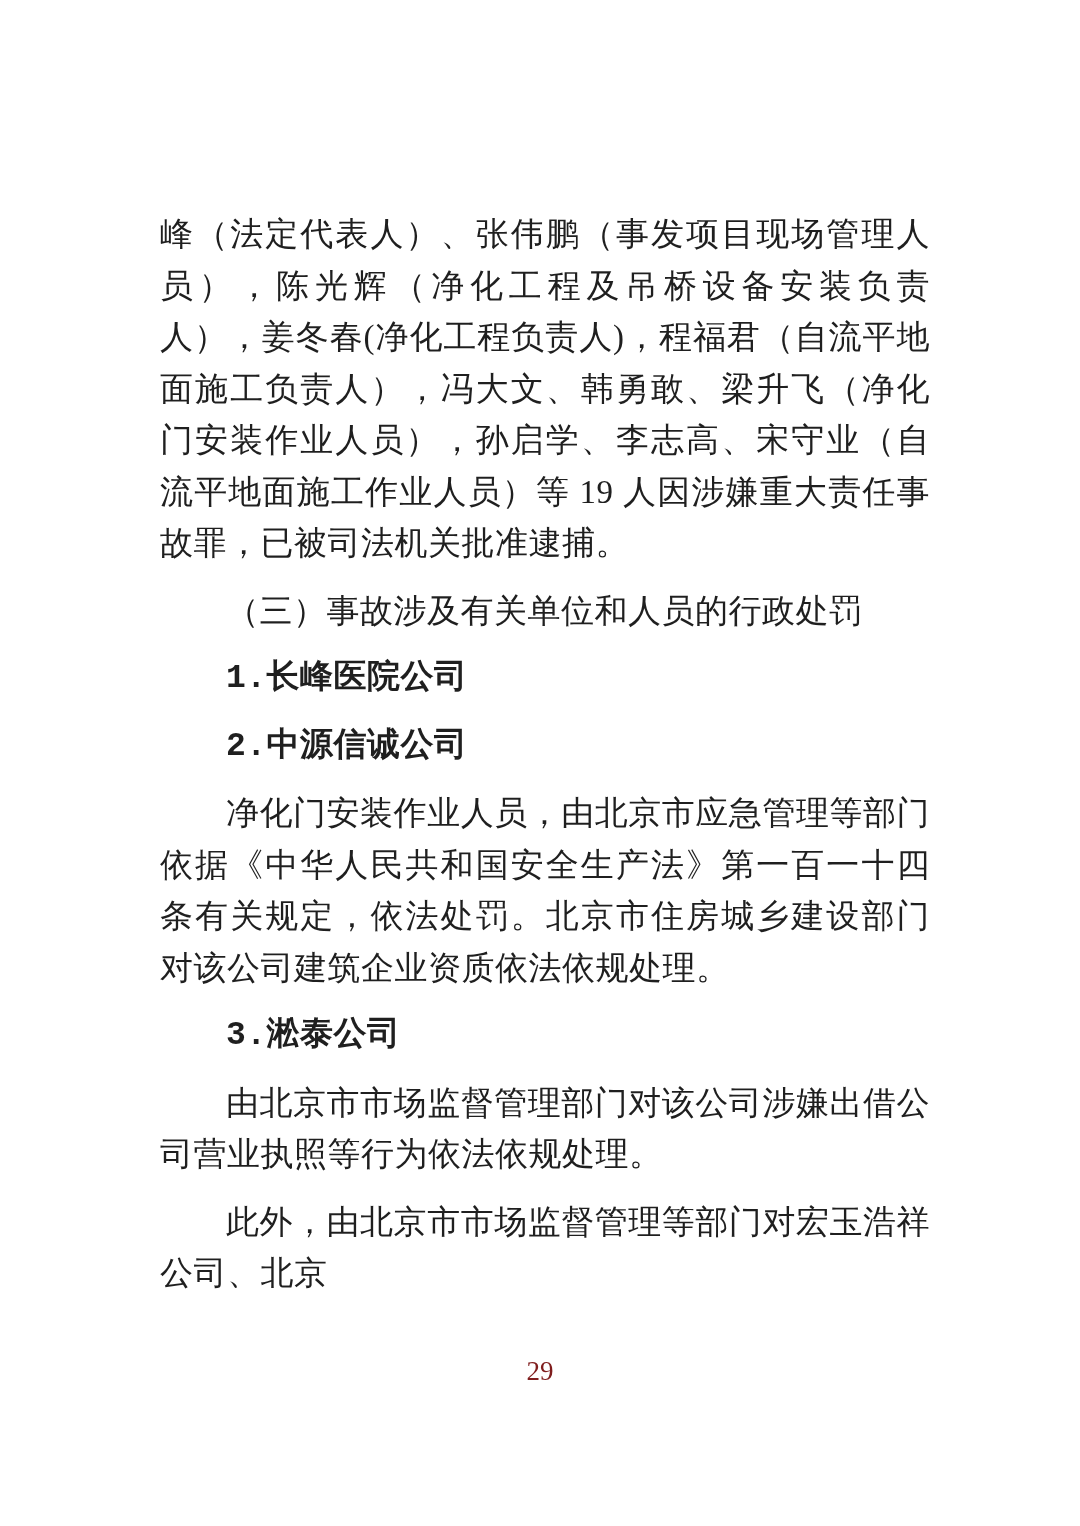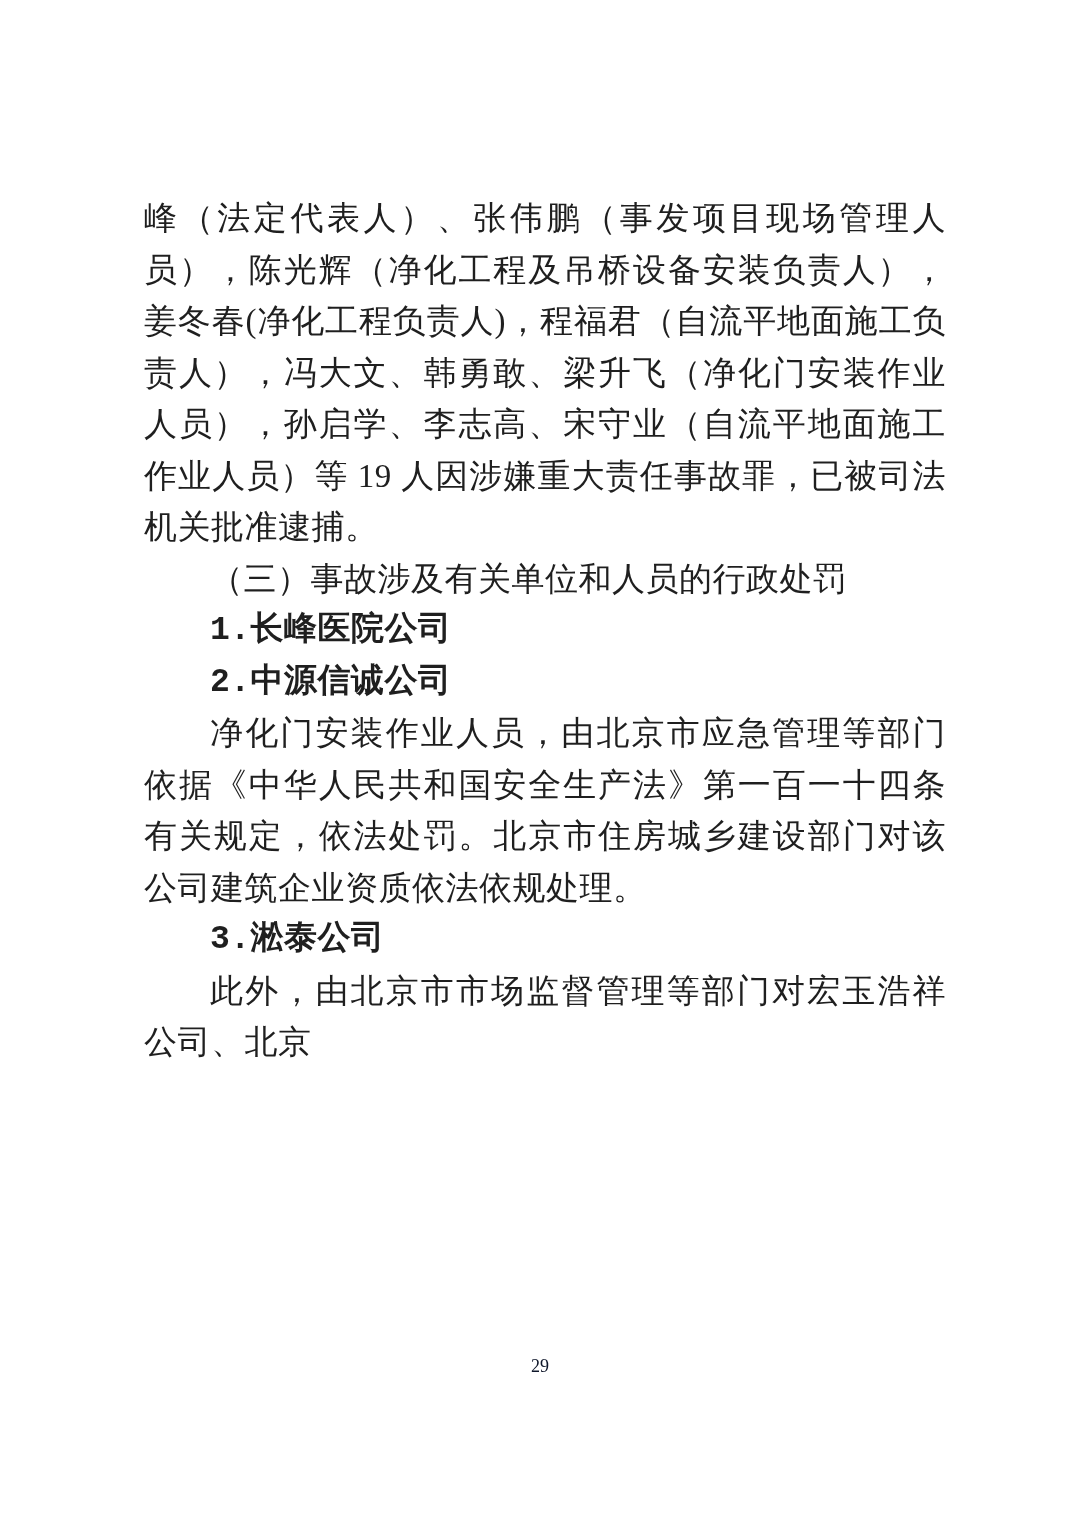--- a/index.html
+++ b/index.html
@@ -20,49 +20,50 @@
     position: absolute;
     left: 144px;
     top: 193px;
     width: 802px;
     font-size: 33px;
     line-height: 51.5px;
     text-align: justify;
     text-justify: inter-ideograph;
   }
   .para {
-    margin: 0;
+    margin: 16px;
     padding: 0;
     text-indent: 2em;
     letter-spacing: 0.5px;
   }
   .para.cont {
     text-indent: 0;
   }
   .para.bold {
     font-weight: bold;
     font-family: Liberation Mono, monospace;
   }
   .pagenum {
     position: absolute;
     left: 0;
     top: 1356px;
     width: 100%;
     text-align: center;
-    font-size: 18px;
-    color: #0f172a;
+    font-size: 27px;
+    color: #7f1d1d;
   }
 </style>
 </head>
 <body>
 
 <div class="page">
   <main class="content">
     <p class="para cont">峰（法定代表人）、张伟鹏（事发项目现场管理人员），陈光辉（净化工程及吊桥设备安装负责人），姜冬春(净化工程负责人)，程福君（自流平地面施工负责人），冯大文、韩勇敢、梁升飞（净化门安装作业人员），孙启学、李志高、宋守业（自流平地面施工作业人员）等 19 人因涉嫌重大责任事故罪，已被司法机关批准逮捕。</p>
     <p class="para">（三）事故涉及有关单位和人员的行政处罚</p>
     <p class="para bold">1.长峰医院公司</p>
     <p class="para bold">2.中源信诚公司</p>
     <p class="para">净化门安装作业人员，由北京市应急管理等部门依据《中华人民共和国安全生产法》第一百一十四条有关规定，依法处罚。北京市住房城乡建设部门对该公司建筑企业资质依法依规处理。</p>
     <p class="para bold">3.淞泰公司</p>
+    <p class="para">由北京市市场监督管理部门对该公司涉嫌出借公司营业执照等行为依法依规处理。</p>
     <p class="para">此外，由北京市市场监督管理等部门对宏玉浩祥公司、北京</p>
   </main>
   <footer class="pagenum">29</footer>
 </div>
 
 </body></html>

